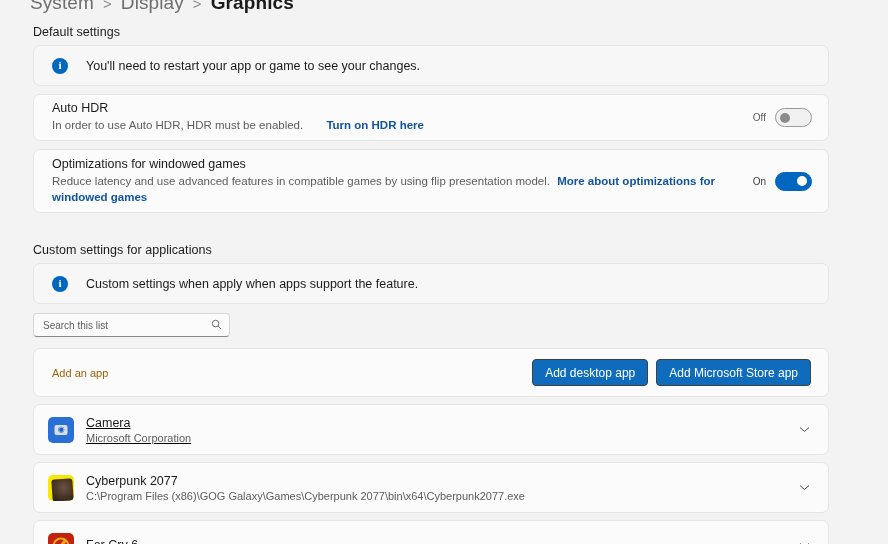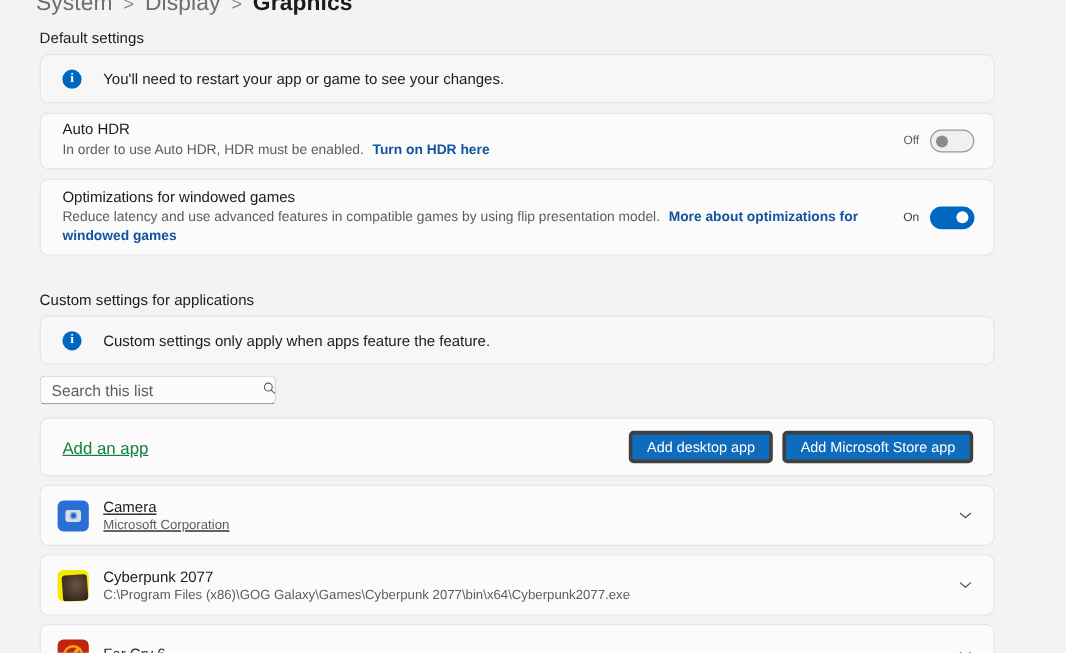--- a/index.html
+++ b/index.html
@@ -98,21 +98,21 @@
     position: absolute; left: 33px; top: 313px;
     width: 197px; height: 24px;
     background: #fbfbfb; border: 1px solid #d6d6d6;
     border-bottom: 1px solid #898989;
     border-radius: 4px;
     display: flex; align-items: center; padding: 0 7px 0 9px;
   }
   .search-box input {
     flex: 1 1 auto; border: none; outline: none; background: transparent;
     font-family: "Liberation Sans", sans-serif;
-    font-size: 13px; color: #1b1b1b;
+    font-size: 10px; color: #1b1b1b;
   }
   .search-box input::placeholder { color: #5e5e5e; }
   .search-glyph { flex: 0 0 auto; color: #5b5b5b; }
 
   .filter-wrap {
     position: absolute; right: 59px; top: 313px;
     display: flex; align-items: center; gap: 9px;
   }
   .filter-label { font-size: 12px; color: #1b1b1b; }
   .filter-select {
@@ -120,23 +120,23 @@
     background: #fbfbfb; border: 1px solid #d9d9d9;
     border-radius: 4px;
     display: flex; align-items: center; justify-content: space-between;
     padding: 0 8px 0 11px;
     font-size: 12px; color: #1b1b1b; cursor: pointer;
   }
   .chev { color: #5b5b5b; font-size: 9px; line-height: 1; }
 
   
   .add-row { display: flex; align-items: center; height: 100%; padding: 0 17px 0 18px; }
-  .add-label { flex: 1 1 auto; font-size: 14px; color: #15803d; text-decoration: underline; }
+  .add-label { flex: 1 1 auto; font-size: 11px; color: #a16207; }
   .btn {
-    height: 27px; border-radius: 4px; border: 3px solid #404040;
+    height: 27px; border-radius: 4px; border: 1px solid #404040;
     background: #0f6cbd; color: #ffffff;
     font-family: "Liberation Sans", sans-serif;
     font-size: 12px; padding: 0 12px; cursor: pointer;
     display: flex; align-items: center; justify-content: center;
     white-space: nowrap;
   }
   .btn + .btn { margin-left: 8px; }
 
   
   .app-row {
@@ -210,21 +210,21 @@
       <span class="banner-text">You'll need to restart your app or game to see your changes.</span>
     </div>
   </div>
 
   <div class="card" style="top:94px; height:47px;">
     <div class="setting-row">
       <div class="setting-main">
         <div class="setting-title">Auto HDR</div>
         <div class="setting-desc">
           <span>In order to use Auto HDR, HDR must be enabled.</span>
-          <span class="link" style="margin-left:4px;">Turn on HDR here</span>
+          <span class="link" style="margin-left:20px;">Turn on HDR here</span>
         </div>
       </div>
       <div class="setting-trailing">
         <span class="toggle-label">Off</span>
         <span class="toggle off">
             <span class="knob"></span>
           </span>
       </div>
     </div>
   </div>
@@ -245,21 +245,21 @@
           </span>
       </div>
     </div>
   </div>
 
   <div class="section-title" style="top:243px;">Custom settings for applications</div>
 
   <div class="card banner" style="top:263px; height:41px;">
     <div class="banner-row">
       <span class="info-icon">i</span>
-      <span class="banner-text">Custom settings only apply when apps feature the feature.</span>
+      <span class="banner-text">Custom settings when apply when apps support the feature.</span>
     </div>
   </div>
 
   <div class="search-box">
     <input type="text" placeholder="Search this list" style="">
     <span class="search-glyph">
       <svg width="11" height="11" viewBox="0 0 12 12" fill="none" aria-hidden="true">
         <circle cx="5" cy="5" r="3.6" stroke="#5b5b5b" stroke-width="1"></circle>
         <line x1="7.7" y1="7.7" x2="11" y2="11" stroke="#5b5b5b" stroke-width="1"></line>
       </svg>

